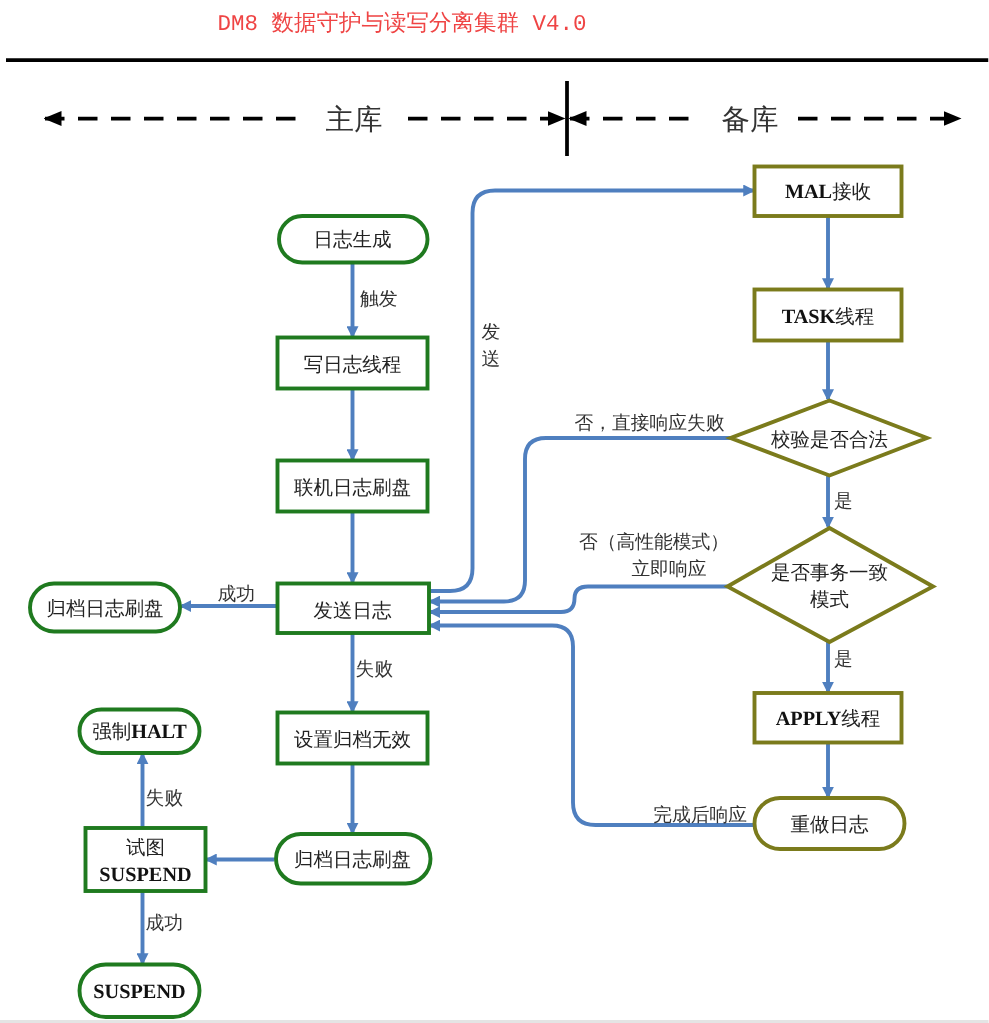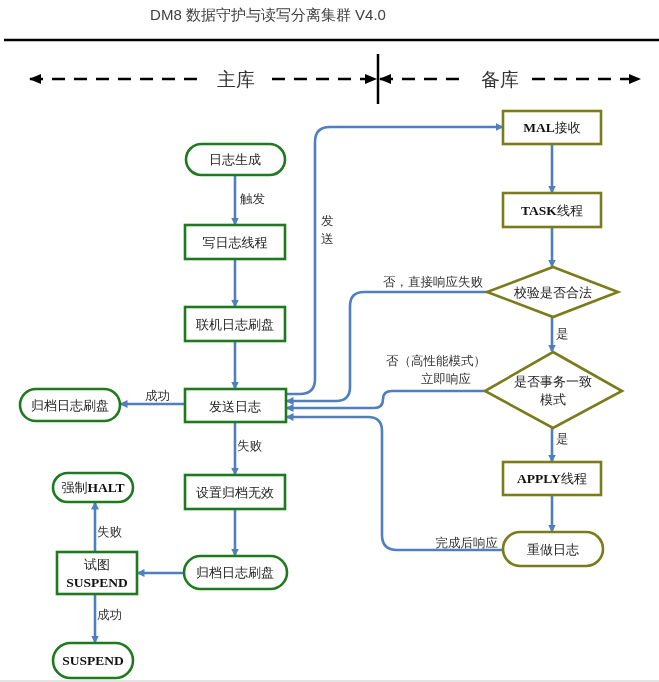--- a/index.html
+++ b/index.html
@@ -1,19 +1,19 @@
 <!DOCTYPE html>
 <html><head>
 <meta charset="utf-8">
 <style>
   html, body { margin: 0; padding: 0; background: #ffffff; }
   body { width: 659px; height: 682px; overflow: hidden; position: relative; }
   .title {
     position: absolute; left: 0; top: 6px; width: 536px; text-align: center;
-    font-family: Liberation Sans, sans-serif; font-size: 15px; color: #404040;
+    font-family: Liberation Mono, monospace; font-size: 15px; color: #ef4444;
   }
   svg { position: absolute; left: 0; top: 0; }
   .lbl { font-family: "DejaVu Serif", serif; font-size: 12.5px; fill: #333333; }
   .node-text { font-family: "DejaVu Serif", serif; font-size: 13px; fill: #222222; }
   .bold { font-family: "Liberation Serif", serif; font-weight: bold; font-size: 13.5px; fill: #111111; }
   .hdr { font-family: "DejaVu Serif", serif; font-size: 19px; fill: #333333; }
   .green { fill: #ffffff; stroke: #1f7a1f; stroke-width: 2.6; }
   .olive { fill: #ffffff; stroke: #7b7b1c; stroke-width: 2.6; }
   .edge { fill: none; stroke: #4f7fbf; stroke-width: 2.6; }
   .dash { stroke: #000; stroke-width: 2.5; stroke-dasharray: 13 9; fill: none; }

